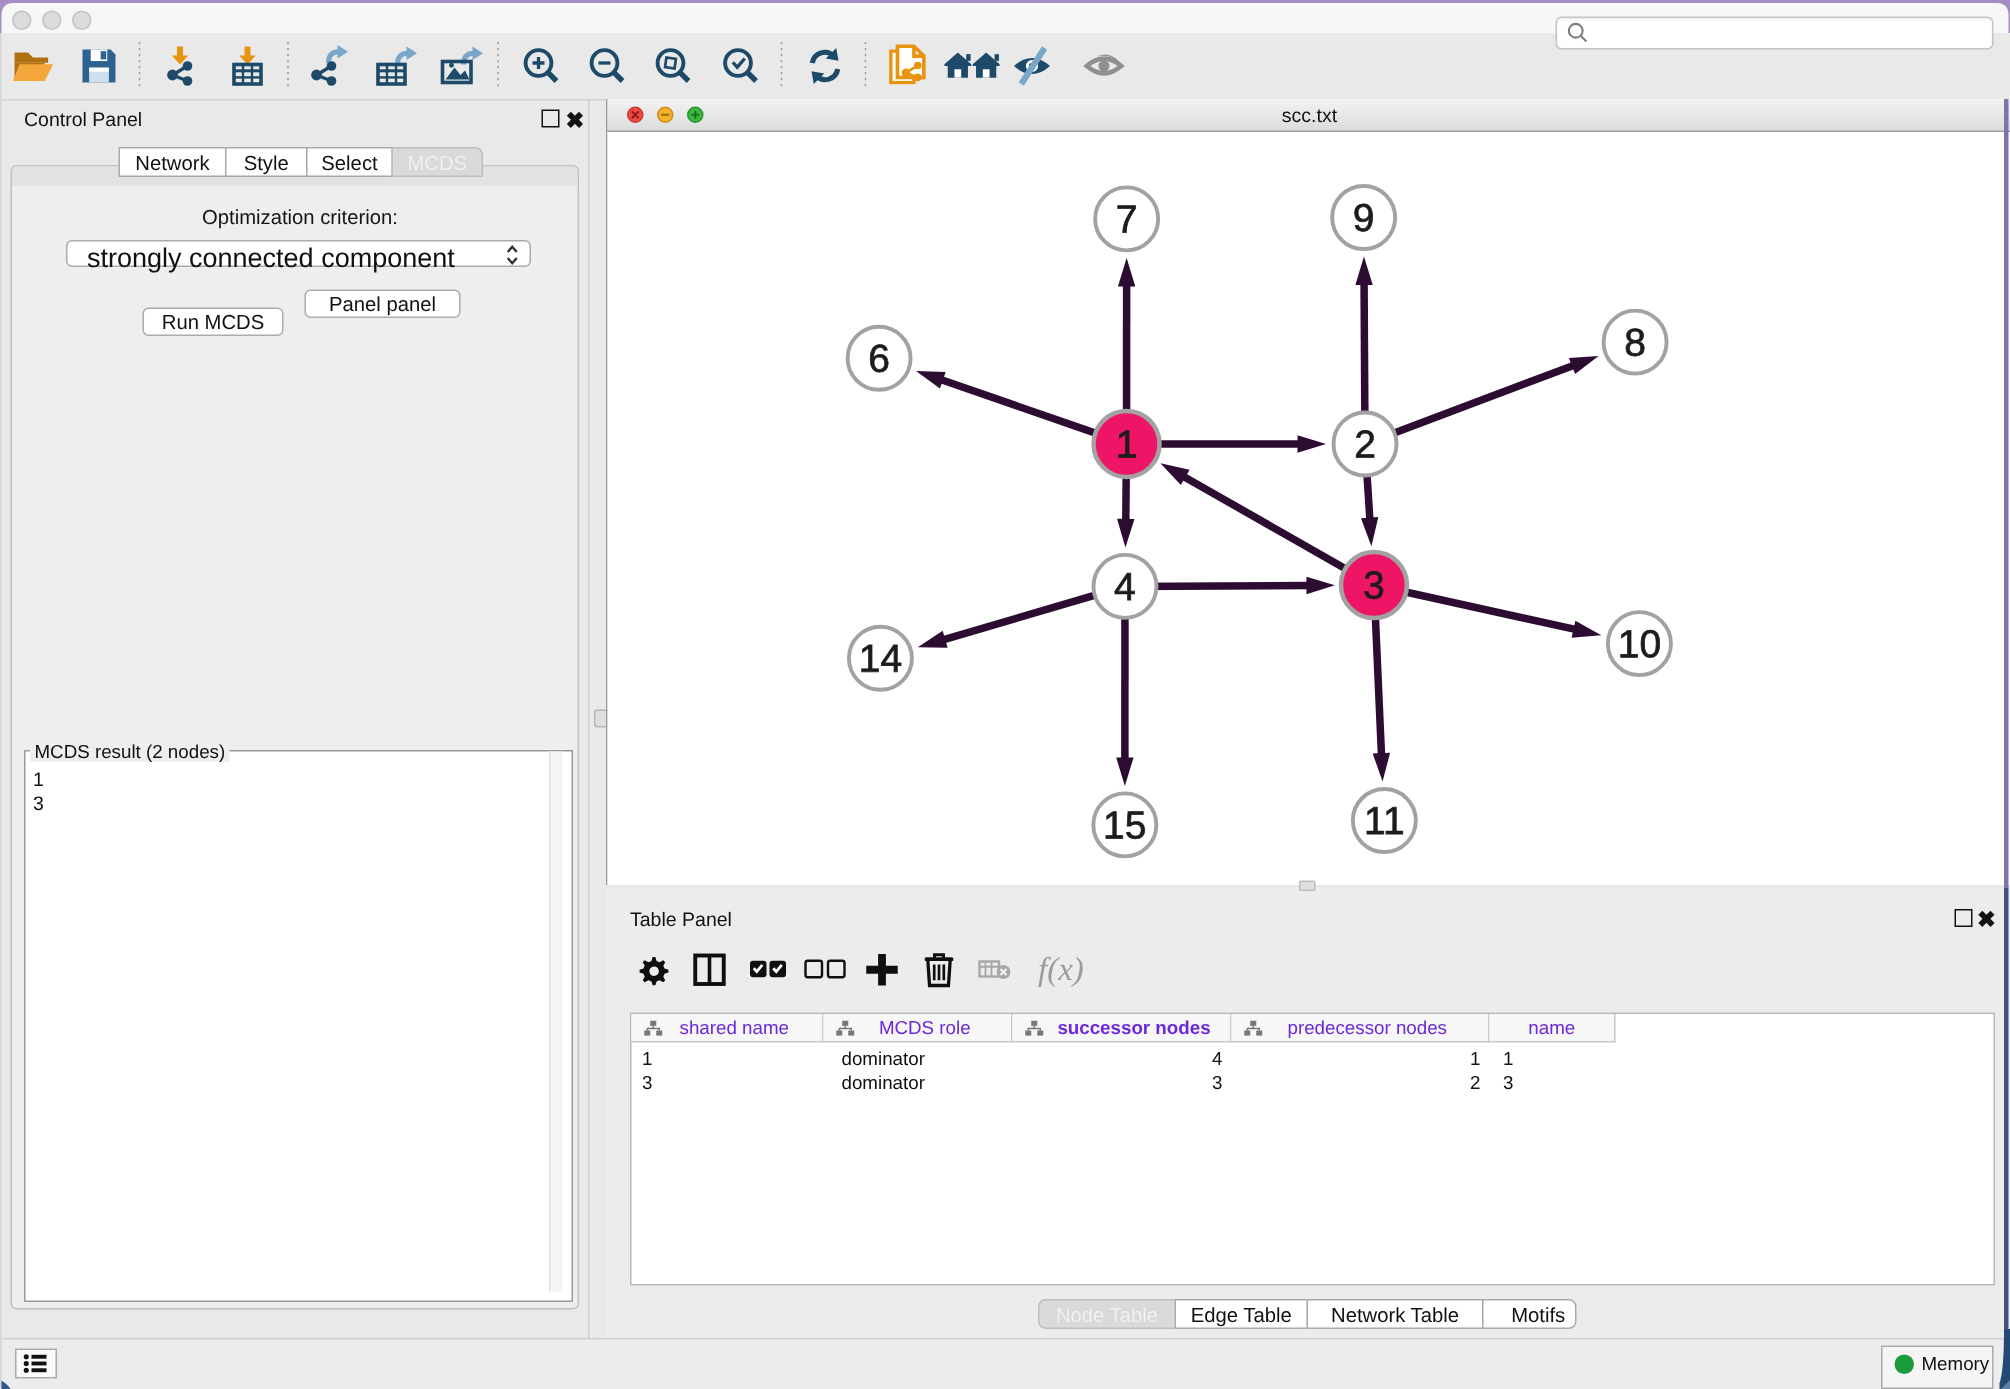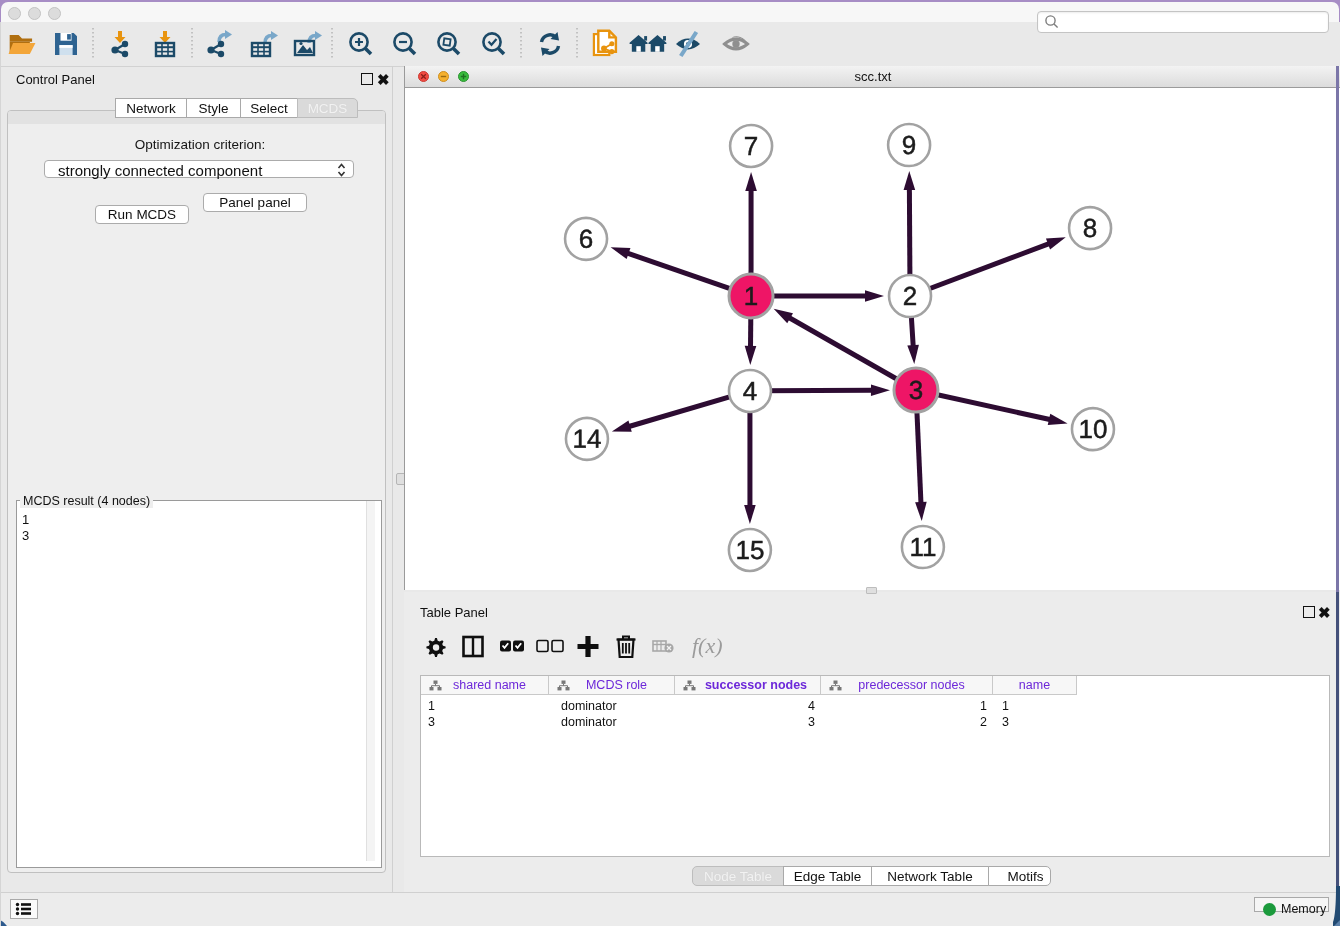--- a/index.html
+++ b/index.html
@@ -17,28 +17,28 @@
   
   #toolbar{left:0;top:22px;width:1340px;height:44px;background:#e9e9e9;
     border-bottom:1px solid #d2d2d2;}
   #search{left:1037px;top:11px;width:290px;height:20px;background:#fff;
     border:1px solid #c4c4c4;border-radius:4px;box-shadow:inset 0 1px 2px rgba(0,0,0,0.08);}
   
   #cp-title{left:16px;top:72px;font-size:13px;color:#111;}
   .wicon{color:#111;font-weight:bold;font-size:13px;}
   .tab{position:absolute;height:20px;line-height:20px;background:#fff;
     border:1px solid #a9a9a9;box-sizing:border-box;text-align:center;
-    font-size:13.5px;color:#111;margin-left:36px;}
+    font-size:13.5px;color:#111;}
   #cp-panel{left:7px;top:110px;width:379px;height:763px;box-sizing:border-box;
     border:1px solid #c0c0c0;border-radius:4px;background:#eeeeee;}
   #cp-panel-top{left:8px;top:111px;width:377px;height:13px;background:#e2e2e2;border-radius:3px 3px 0 0;}
   #opt-label{left:0px;top:137px;width:400px;text-align:center;font-size:13.5px;color:#151515;}
   #opt-select{left:44px;top:160px;width:310px;height:18px;background:#fff;
     border:1px solid #ababab;border-radius:4px;box-sizing:border-box;}
-  #opt-select span{position:absolute;left:13px;top:1px;font-size:15px;color:#111;}
+  #opt-select span{position:absolute;left:13px;top:1px;font-size:18px;color:#111;}
   .btn{position:absolute;height:19px;background:#fff;border:1px solid #ababab;
     border-radius:4px;box-sizing:border-box;text-align:center;font-size:13.5px;
     color:#111;line-height:17px;}
   #fieldset{left:16px;top:500px;width:366px;height:368px;box-sizing:border-box;
     border:1px solid #9a9a9a;background:#fff;}
   #legend{left:20px;top:494px;background:#eeeeee;padding:0 3px;font-size:12.5px;color:#111;}
   #mcds-text{left:22px;top:512px;font-size:13px;color:#111;line-height:16px;}
   #scrolltrack{left:366px;top:501px;width:8px;height:360px;background:#f4f4f4;
     border-left:1px solid #e0e0e0;}
   
@@ -65,21 +65,21 @@
      border-bottom:1px solid #c9c9c9;box-sizing:border-box;font-size:12.5px;color:#6d28d9;
      text-align:center;line-height:18px;}
   .td{position:absolute;font-size:12.5px;color:#111;height:16px;line-height:16px;}
   .btab{position:absolute;height:20px;background:#fff;border:1px solid #a9a9a9;
     box-sizing:border-box;text-align:center;font-size:13.5px;color:#111;line-height:19px;}
   
   #statusbar{left:0;top:892px;width:1340px;height:34px;background:#ececec;
     border-top:1px solid #d0d0d0;}
   #listbtn{left:10px;top:899px;width:28px;height:20px;background:#fafafa;
     border:1px solid #a9a9a9;box-sizing:border-box;}
-  #membtn{left:1254px;top:897px;width:75px;height:15px;background:#f5f5f5;
+  #membtn{left:1254px;top:897px;width:75px;height:29px;background:#f5f5f5;
     border:1px solid #a9a9a9;box-sizing:border-box;font-size:13px;color:#111;}
 </style>
 </head>
 <body>
 <div id="app">
   <div class="abs" id="topstrip"></div>
   <div class="abs" style="left:0;top:22px;width:1px;height:904px;background:#d5d5d5;z-index:5;"></div>
   <div class="abs" id="titlebar"></div>
   <div class="abs tl" style="left:8px;"></div>
   <div class="abs tl" style="left:28px;"></div>
@@ -242,21 +242,21 @@
       <span>strongly connected component</span>
     <svg style="position:absolute;right:7px;top:2px;" width="9" height="14" viewBox="0 0 9 14">
       <path d="M1.5 5 L4.5 1.5 L7.5 5" fill="none" stroke="#333" stroke-width="1.6"></path>
       <path d="M1.5 9 L4.5 12.5 L7.5 9" fill="none" stroke="#333" stroke-width="1.6"></path>
     </svg>
   </div>
   <div class="abs btn" style="left:95px;top:193px;width:94px;margin-top:12px;">Run MCDS</div>
   <div class="abs btn" style="left:203px;top:193px;width:104px;">Panel panel</div>
   <div class="abs" id="fieldset"></div>
   <div class="abs" id="scrolltrack"></div>
-  <div class="abs" id="legend">MCDS result (4 nodes)</div>
+  <div class="abs" id="legend">MCDS result (2 nodes)</div>
   <div class="abs" id="mcds-text">1<br>3</div>
 
   <div class="abs" id="vsplit-line"></div>
   <div class="abs" id="vsplit-handle"></div>
 
   <div class="abs" id="netwin">
     <div class="abs" id="nettitle">
         <span class="t">scc.txt</span>
       </div>
     <div class="mac" style="left:13px;background:#f24a41;border:1px solid #ca3a32;">

